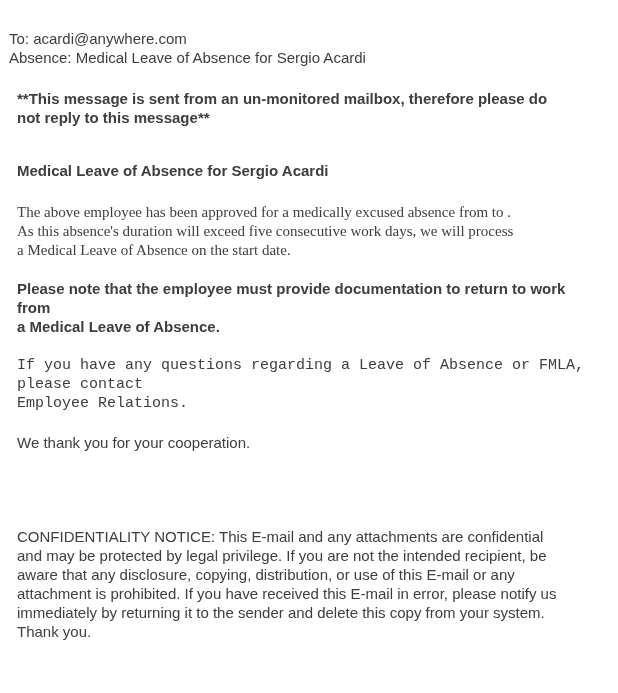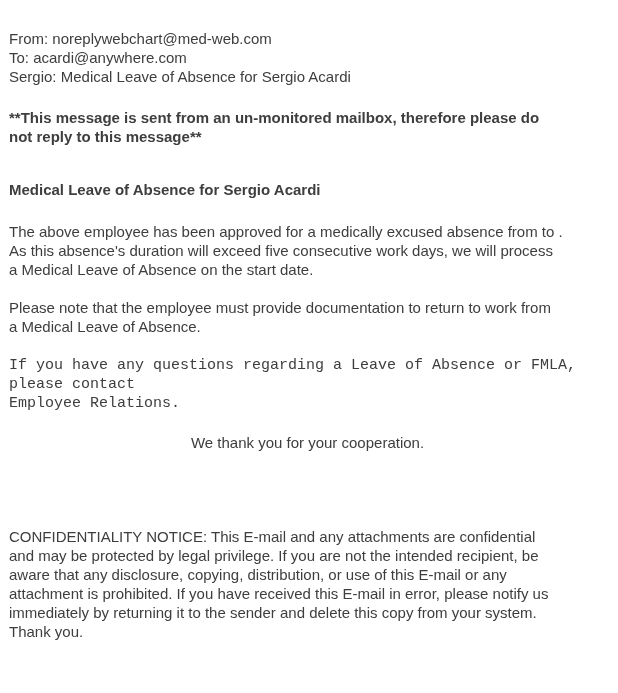--- a/index.html
+++ b/index.html
@@ -19,42 +19,41 @@
   .email {
     box-sizing: border-box;
     width: 618px;
     padding: 29px 12px 0 9px;
   }
   .hdr-line {
     margin: 0;
     white-space: pre-line;
   }
   p {
-    margin: 0;
+    margin: 8px;
     white-space: pre-line;
   }
   .bold { font-weight: bold; }
   .notice          { margin-top: 22px; }
   .title           { margin-top: 34px; font-size: 15px; line-height: 19px; }
   .re-line         { margin-top: 12px; }
-  .para-approval   { margin-top: 23px; }
-  .para-docs       { margin-top: 19px; }
+  .para-approval   { margin-top: 23px; font-family: Liberation Serif, serif; }
+  .para-docs       { margin-top: 19px; font-weight: bold; }
   .para-questions  { margin-top: 20px; font-family: Liberation Mono, monospace; }
-  .closing         { margin-top: 20px; text-align: center; }
+  .closing         { margin-top: 20px; }
   .confidentiality { margin-top: 75px; }
 </style>
 </head>
 <body>
 
 <div class="email">
 
   <div class="headers">
-    <div class="hdr-line"><span>From:</span> <span>noreplywebchart@med-web.com</span></div>
     <div class="hdr-line"><span>To:</span> <span>acardi@anywhere.com</span></div>
-    <div class="hdr-line"><span>Sergio:</span> <span>Medical Leave of Absence for Sergio Acardi</span></div>
+    <div class="hdr-line"><span>Absence:</span> <span>Medical Leave of Absence for Sergio Acardi</span></div>
   </div>
 
   <p class="notice bold">**This message is sent from an un-monitored mailbox, therefore please do
 not reply to this message**</p>
 
   <p class="title bold">Medical Leave of Absence for Sergio Acardi</p>
 
 
   <p class="para-approval">The above employee has been approved for a medically excused absence from to .
 As this absence's duration will exceed five consecutive work days, we will process

